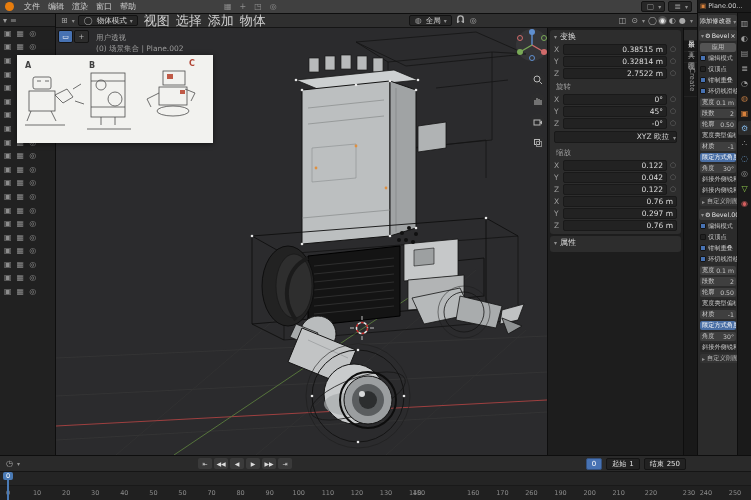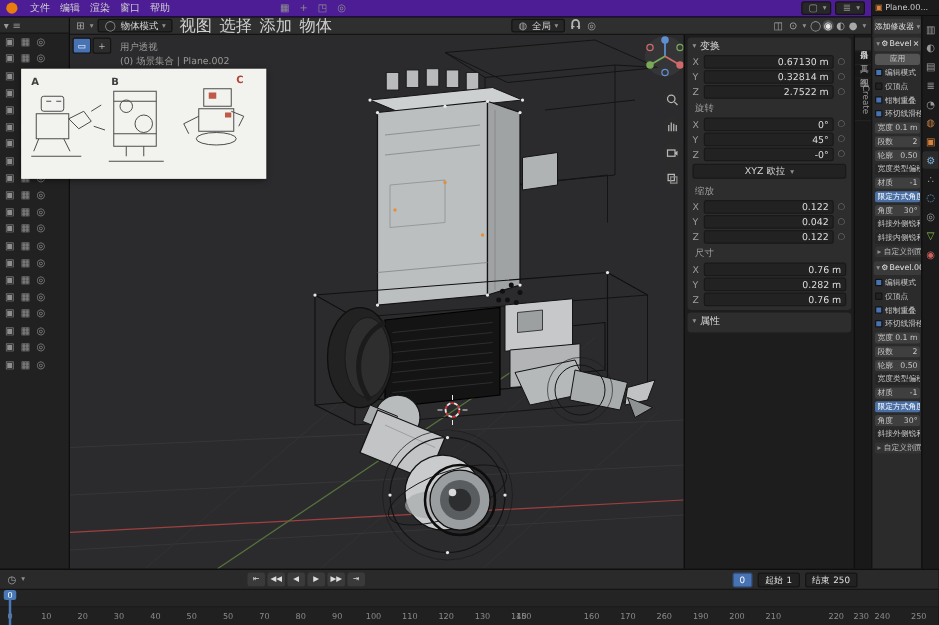--- a/index.html
+++ b/index.html
@@ -1,21 +1,21 @@
 <!DOCTYPE html>
 <html><head>
 <meta charset="utf-8">
 <style>
   *{box-sizing:border-box;margin:0;padding:0}
   html,body{background:#101010}
   #app{position:relative;width:751px;height:500px;background:#181818;
        font-family:"DejaVu Sans",sans-serif;font-size:9px;color:#c3c3c3;overflow:hidden}
 
   
-  #topbar{position:absolute;left:0;top:0;width:697px;height:14px;background:#4c1d95;
+  #topbar{position:absolute;left:0;top:0;width:697px;height:14px;background:#404040;
           border-bottom:1px solid #0e0e0e;display:flex;align-items:center;gap:2px;padding:0 5px;z-index:6}
   .logo{width:9px;height:9px;border-radius:50%;background:#e87d0d;margin-right:4px;flex:none}
   .menu{padding:0 4px;font-size:8px;color:#cfcfcf;white-space:nowrap}
   .tb-ic{color:#8f8f8f;font-size:8px;padding:0 2px}
   #topbar-tools{display:flex;gap:4px;margin-left:80px}
   #topbar-right{margin-left:auto;display:flex;gap:3px;align-items:center}
   .chip{display:flex;align-items:center;gap:2px;background:#272727;border:1px solid #141414;
         border-radius:2px;padding:0 3px;height:11px;font-size:7.5px;color:#c9c9c9;white-space:nowrap}
   .caret{font-size:6px;color:#8f8f8f}
 
@@ -59,21 +59,21 @@
   .n-tab.active{background:#2d2d2d;color:#e0e0e0}
   .panel{margin:2px;background:#2d2d2d;border-radius:3px;padding-bottom:3px}
   .panel-h{height:13px;display:flex;align-items:center;gap:3px;padding:0 4px;font-size:8px;color:#dadada}
   .grp-label{font-size:7.5px;color:#9f9f9f;padding:3px 6px 1px}
   .axis-row{display:flex;align-items:center;gap:2px;padding:0 4px;height:12px}
   .axis{width:7px;color:#9f9f9f;font-size:7.5px;flex:none}
   .field{flex:1;background:#222;border:1px solid #191919;border-radius:2px;height:11px;display:flex;
          align-items:center;justify-content:flex-end;padding:0 3px;font-size:7.5px;color:#dedede;overflow:hidden}
   .lock{width:8px;color:#777;font-size:7px;text-align:center;flex:none}
   .drop{margin:2px 4px;background:#222;border:1px solid #191919;border-radius:2px;height:12px;display:flex;
-        align-items:center;justify-content:center;gap:4px;font-size:7.5px;color:#d5d5d5}
+        align-items:center;justify-content:flex-end;gap:4px;font-size:7.5px;color:#d5d5d5}
 
   
   #properties{position:absolute;left:697px;top:0;width:54px;height:455px;background:#242424;
               border-left:1px solid #0e0e0e;z-index:6}
   #prop-bread{height:13px;display:flex;align-items:center;gap:2px;padding:0 2px;background:#1b1b1b;
               border-bottom:1px solid #0e0e0e;font-size:6.5px;color:#cccccc;overflow:hidden;white-space:nowrap}
   #prop-content{position:absolute;left:0;top:13px;width:40px;height:442px;background:#2b2b2b;
                 overflow:hidden;padding:1px}
   #prop-tabs{position:absolute;right:0;top:13px;width:14px;height:442px;background:#1a1a1a;
              border-left:1px solid #0e0e0e;display:flex;flex-direction:column;align-items:center;
@@ -477,21 +477,21 @@
 
   <div id="n-panel">
     <div class="panel">
       <div class="panel-h">
         <span class="caret">▾</span>
         <span>变换</span>
       </div>
       <div id="transform-groups">
             <div class="axis-row">
               <span class="axis">X</span>
-              <span class="field">0.67130 m</span>
+              <span class="field">0.38515 m</span>
               <span class="lock">○</span>
             </div>
             <div class="axis-row">
               <span class="axis">Y</span>
               <span class="field">0.32814 m</span>
               <span class="lock">○</span>
             </div>
             <div class="axis-row">
               <span class="axis">Z</span>
               <span class="field">2.7522 m</span>
@@ -523,28 +523,27 @@
             <div class="axis-row">
               <span class="axis">Y</span>
               <span class="field">0.042</span>
               <span class="lock">○</span>
             </div>
             <div class="axis-row">
               <span class="axis">Z</span>
               <span class="field">0.122</span>
               <span class="lock">○</span>
             </div>
-            <div class="grp-label">尺寸</div>
             <div class="axis-row">
               <span class="axis">X</span>
               <span class="field">0.76 m</span>
             </div>
             <div class="axis-row">
               <span class="axis">Y</span>
-              <span class="field">0.282 m</span>
+              <span class="field">0.297 m</span>
             </div>
             <div class="axis-row">
               <span class="axis">Z</span>
               <span class="field">0.76 m</span>
             </div>
           </div>
     </div>
     <div class="panel">
       <div class="panel-h">
         <span class="caret">▾</span>
@@ -793,21 +792,21 @@
         <span class="tick" style="left: 356.96px;">120</span>
         <span class="tick" style="left: 386.04px;">130</span>
         <span class="tick" style="left: 415.12px;">140</span>
         <span class="tick" style="left: 419px;">150</span>
         <span class="tick" style="left: 473.28px;">160</span>
         <span class="tick" style="left: 502.36px;">170</span>
         <span class="tick" style="left: 531.44px;">260</span>
         <span class="tick" style="left: 560.52px;">190</span>
         <span class="tick" style="left: 589.6px;">200</span>
         <span class="tick" style="left: 618.68px;">210</span>
-        <span class="tick" style="left: 669px;">220</span>
+        <span class="tick" style="left: 651px;">220</span>
         <span class="tick" style="left: 689px;">230</span>
         <span class="tick" style="left: 705.92px;">240</span>
         <span class="tick" style="left: 735px;">250</span>
       </div>
   <div id="playhead">
     <span id="ph-pill">0</span>
   </div>
 </div>
 
 <div id="ref-card">

